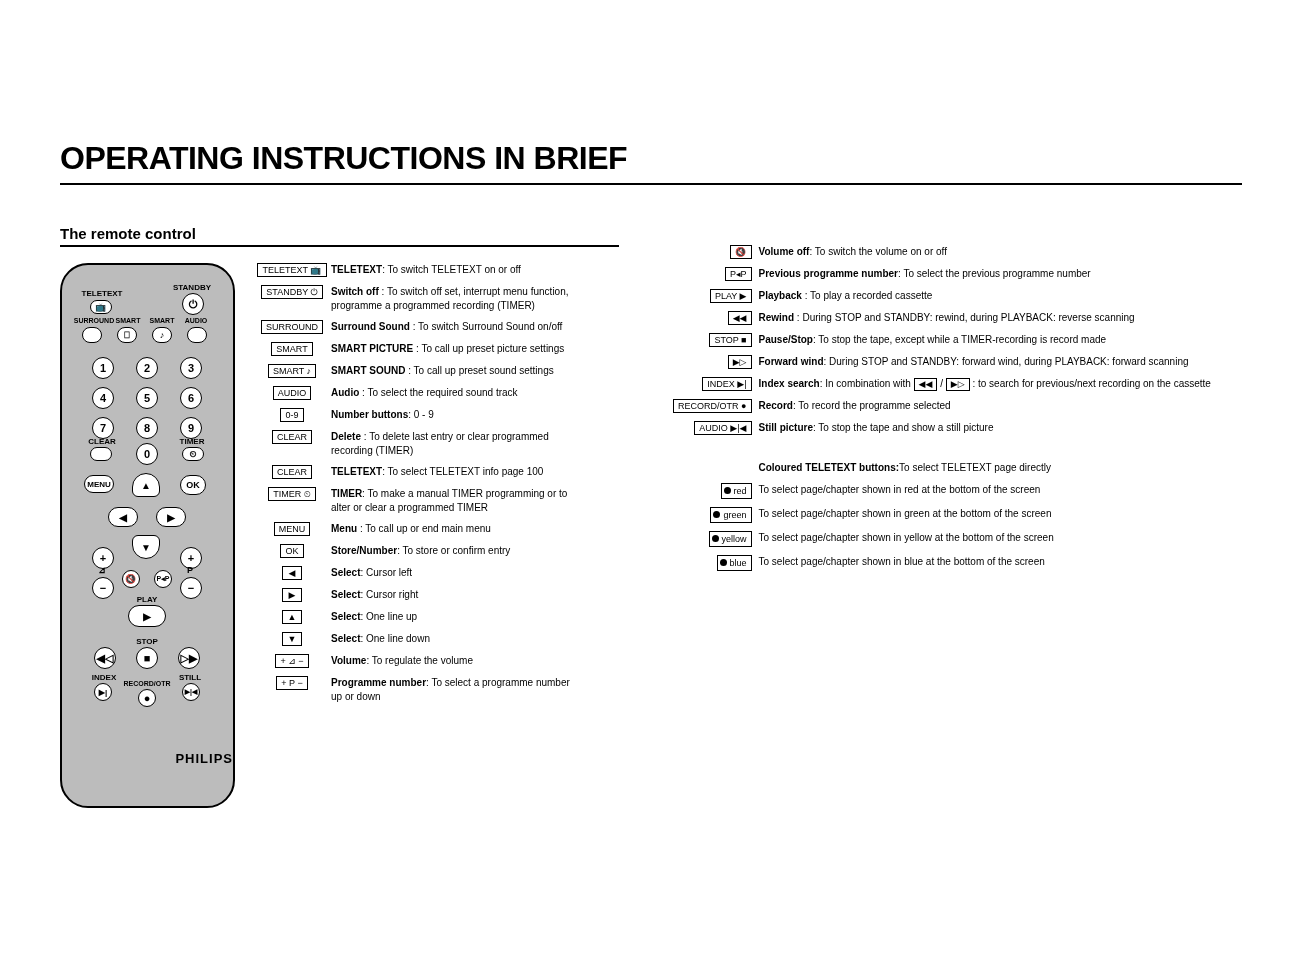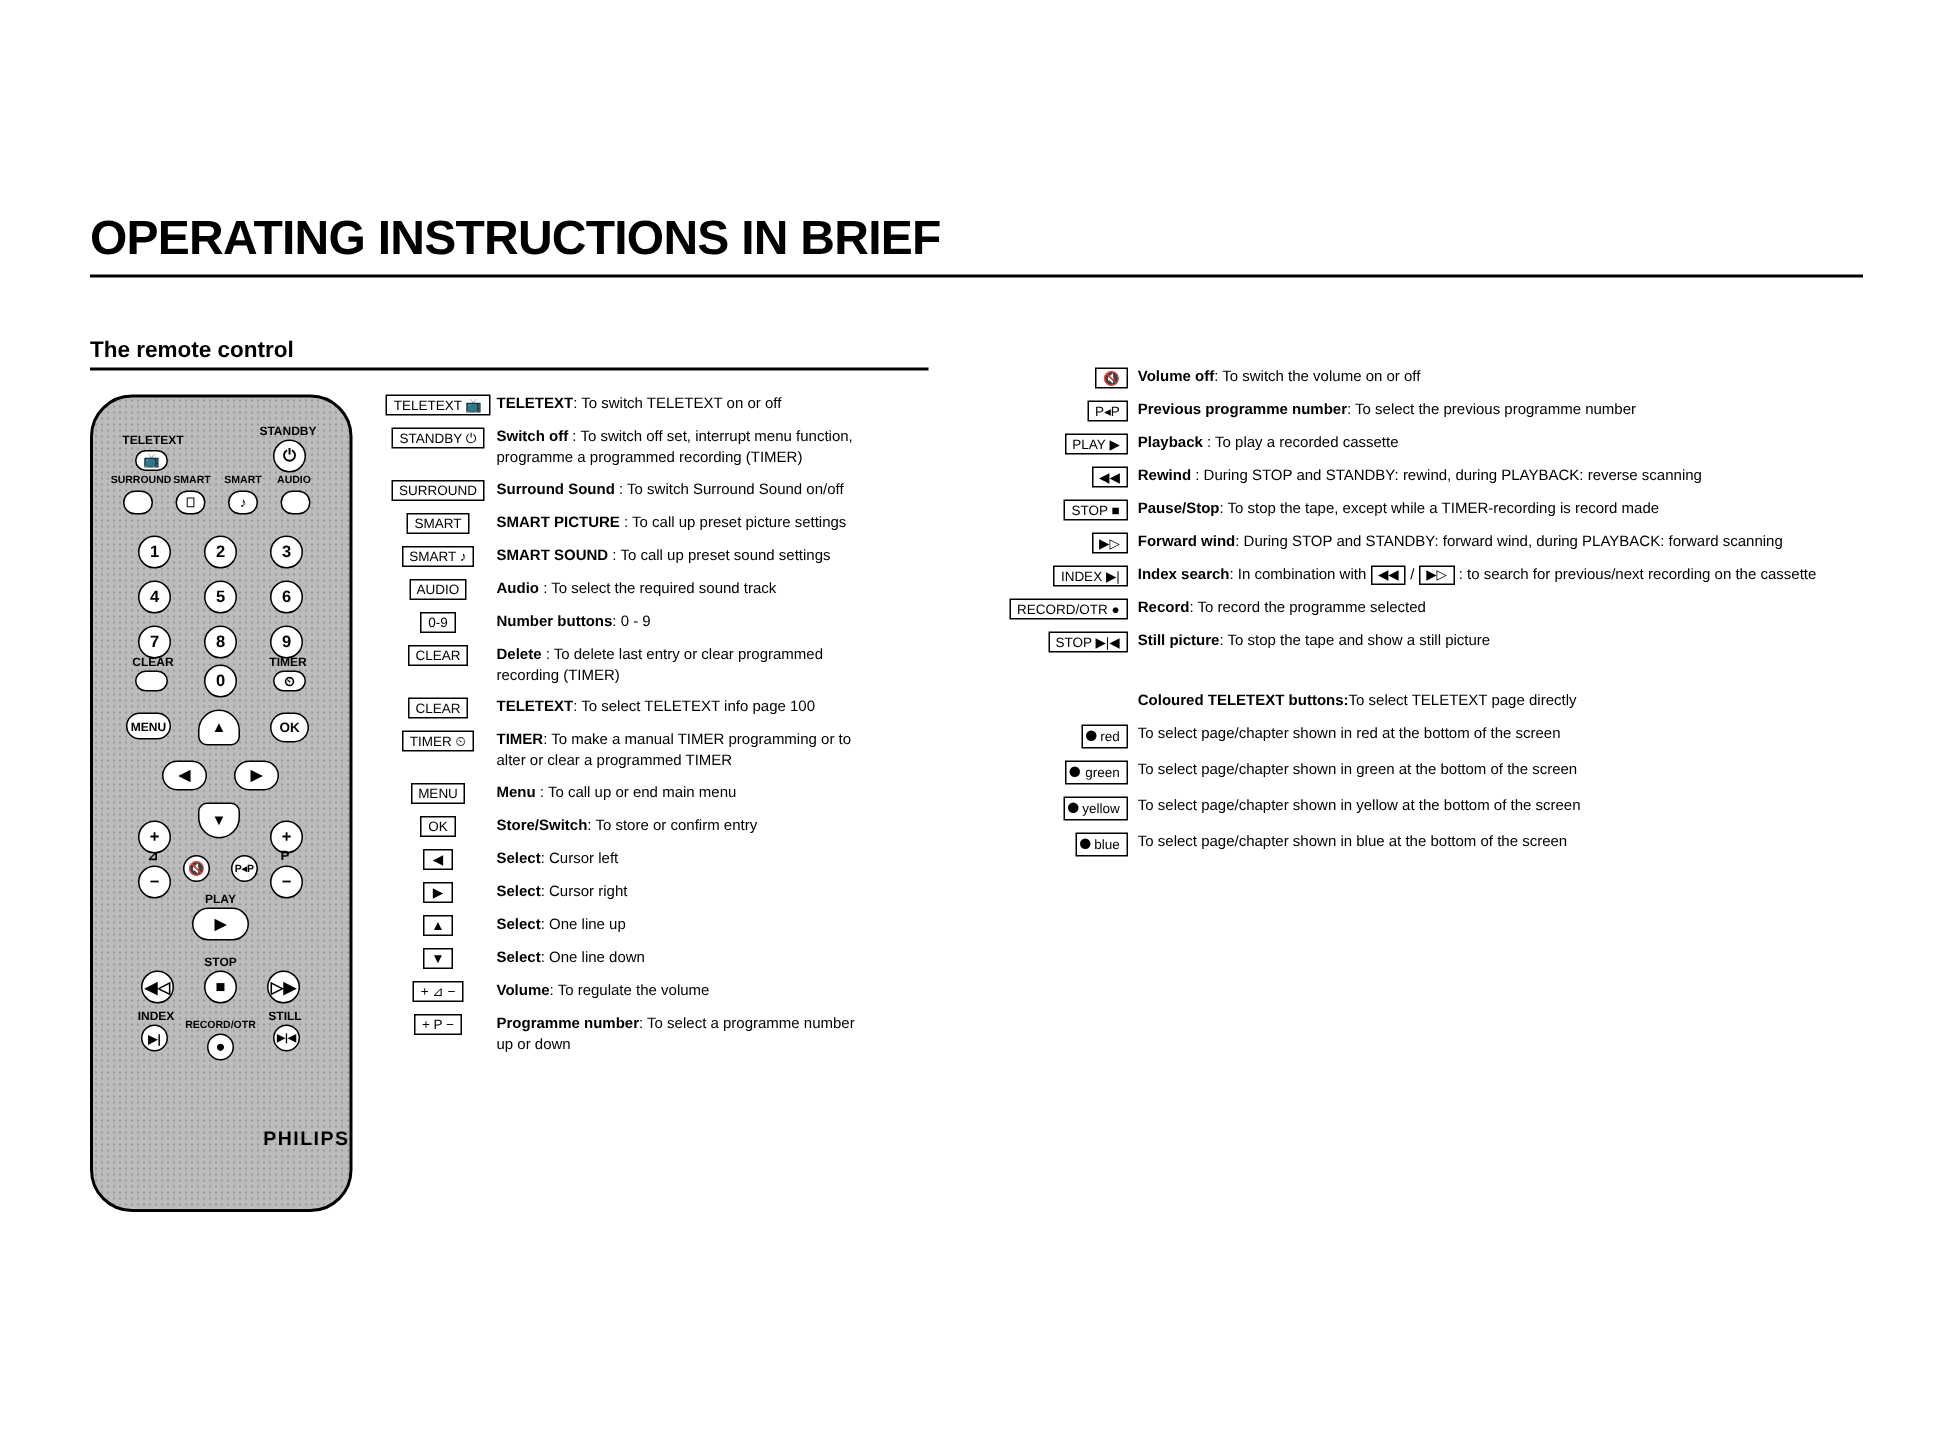--- a/index.html
+++ b/index.html
@@ -293,21 +293,21 @@
           <div class="desc-row">
             <div class="keybox-col">
               <span class="keybox">MENU</span>
             </div>
             <div class="desc-text"><span class="bold">Menu</span><span> : To call up or end main menu</span></div>
           </div>
           <div class="desc-row">
             <div class="keybox-col">
               <span class="keybox">OK</span>
             </div>
-            <div class="desc-text"><span class="bold">Store/Switch</span><span>: To store or confirm entry</span></div>
+            <div class="desc-text"><span class="bold">Store/Number</span><span>: To store or confirm entry</span></div>
           </div>
           <div class="desc-row">
             <div class="keybox-col">
               <span class="keybox">◀</span>
             </div>
             <div class="desc-text"><span class="bold">Select</span><span>: Cursor left</span></div>
           </div>
           <div class="desc-row">
             <div class="keybox-col">
               <span class="keybox">▶</span>
@@ -387,21 +387,21 @@
           <div class="desc-text"><span class="bold">Index search</span><span>: In combination with </span><span class="inline-key">◀◀</span><span> / </span><span class="inline-key">▶▷</span><span> : to search for previous/next recording on the cassette</span></div>
         </div>
         <div class="desc-row">
           <div class="keybox-col-r">
             <span class="keybox">RECORD/OTR ●</span>
           </div>
           <div class="desc-text"><span class="bold">Record</span><span>: To record the programme selected</span></div>
         </div>
         <div class="desc-row">
           <div class="keybox-col-r">
-            <span class="keybox">STOP ▶|◀</span>
+            <span class="keybox">AUDIO ▶|◀</span>
           </div>
           <div class="desc-text"><span class="bold">Still picture</span><span>: To stop the tape and show a still picture</span></div>
         </div>
       </div>
     <div class="section-gap"></div>
     <div class="desc-row">
       <div class="keybox-col-r"></div>
       <div class="desc-text"><span class="bold">Coloured TELETEXT buttons:</span><span>To select TELETEXT page directly</span></div>
     </div>
     <div id="color-list">

